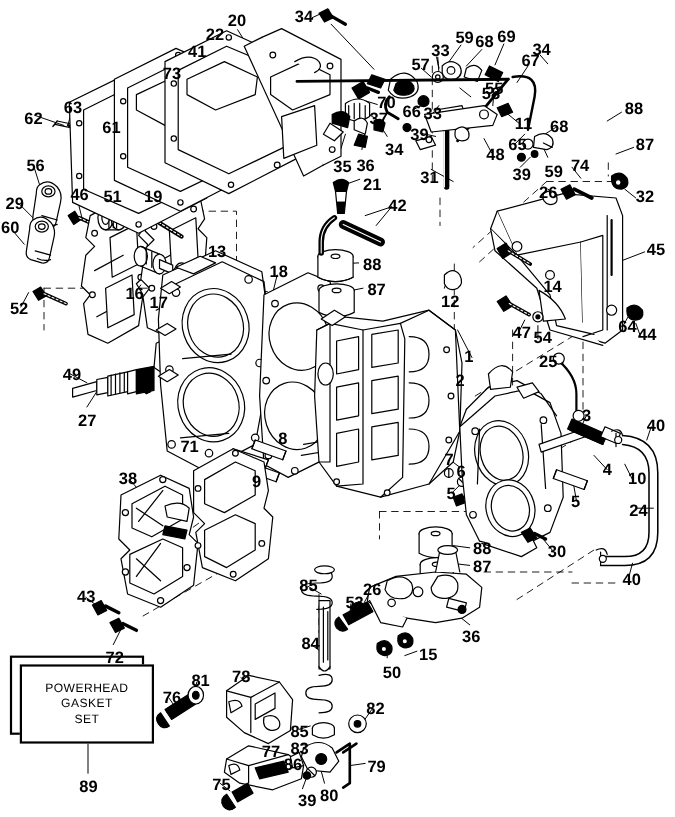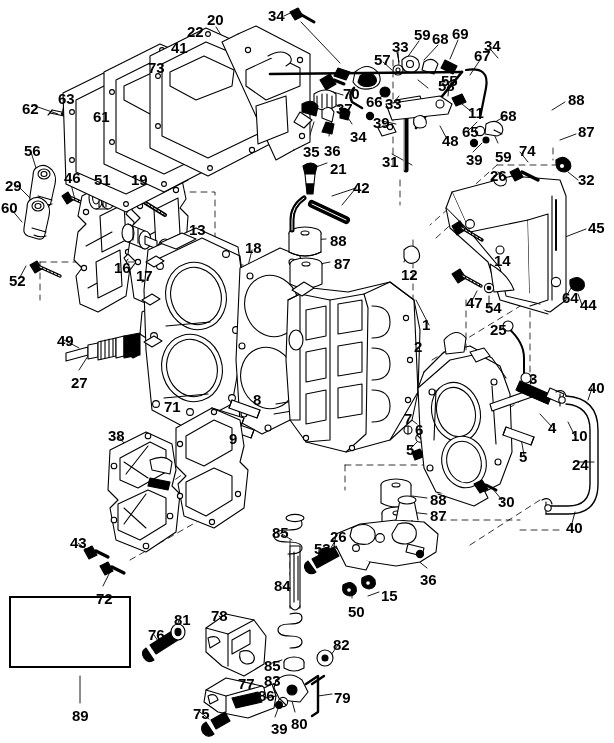--- a/index.html
+++ b/index.html
@@ -727,20 +727,25 @@
     <circle cx="279" cy="705" r="3.4" fill="#000"></circle>
   </g>
   <g>
     <path d="M206 722 q-7 4 -3 11 q5 6 11 1 Z" fill="#000"></path>
     <path d="M211 720 l14 -8 l5 9 l-14 8 Z" fill="#000"></path>
   </g>
 
 </svg>
 
   <div class="gshadow"></div>
+  <div class="gasketbox">
+    <div>POWERHEAD</div>
+    <div>GASKET</div>
+    <div>SET</div>
+  </div>
 
   <div id="callout-layer">
       <div class="cal" style="left: 268px; top: 8px;">34</div>
       <div class="cal" style="left: 207px; top: 12px;">20</div>
       <div class="cal" style="left: 187px; top: 24px;">22</div>
       <div class="cal" style="left: 171px; top: 40px;">41</div>
       <div class="cal" style="left: 148px; top: 60px;">73</div>
       <div class="cal" style="left: 392px; top: 39px;">33</div>
       <div class="cal" style="left: 414px; top: 27px;">59</div>
       <div class="cal" style="left: 432px; top: 31px;">68</div>

